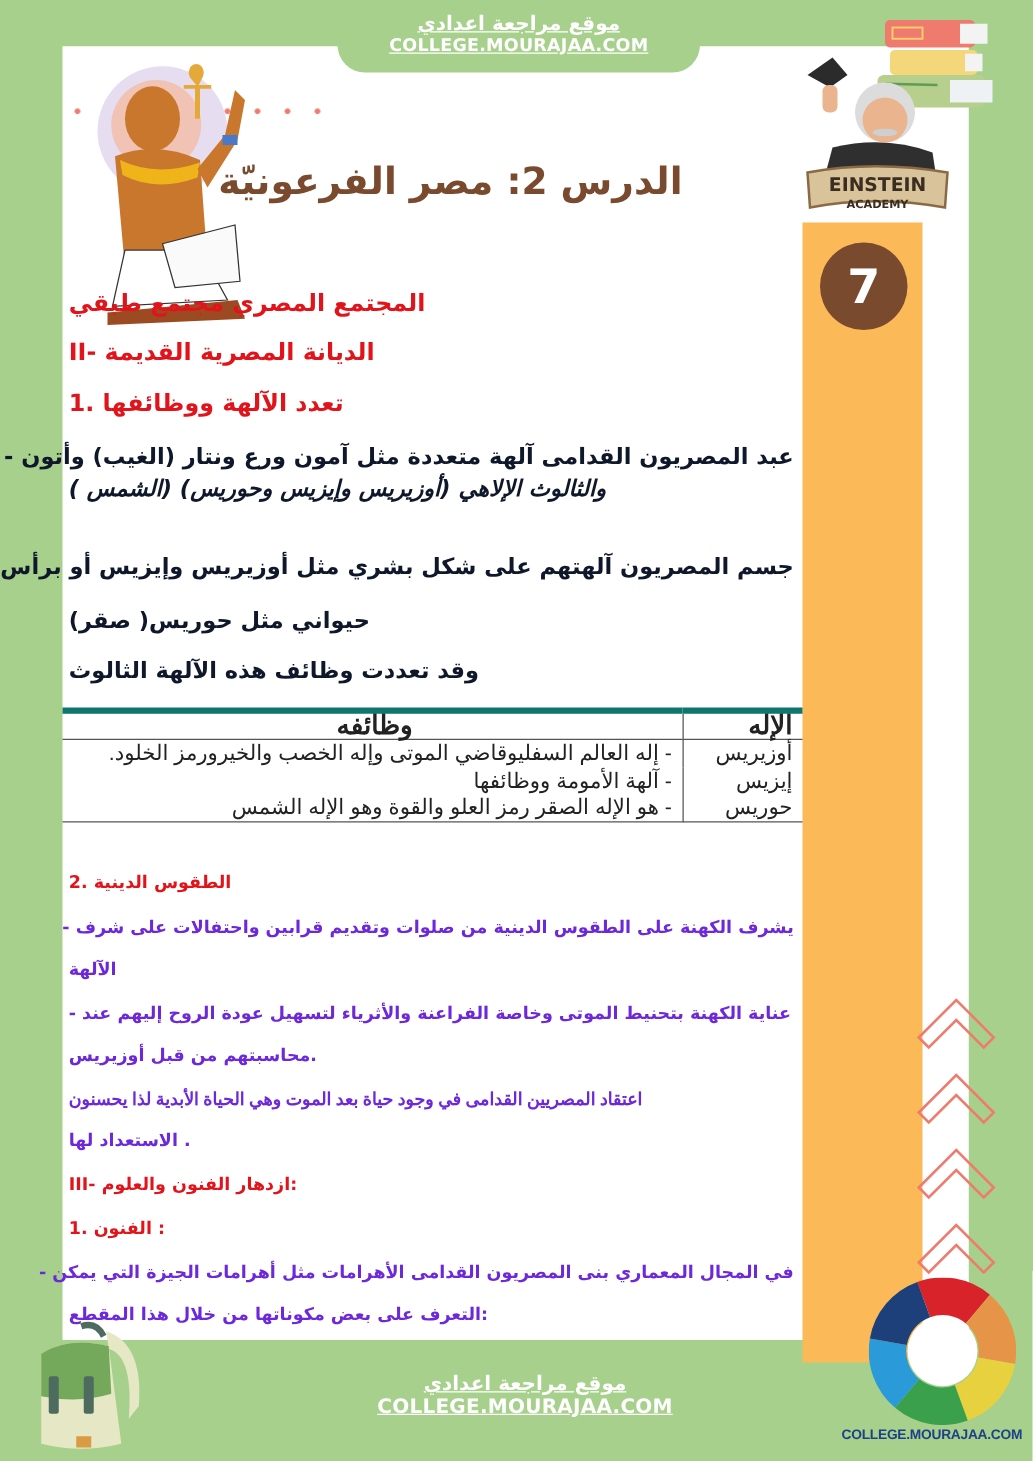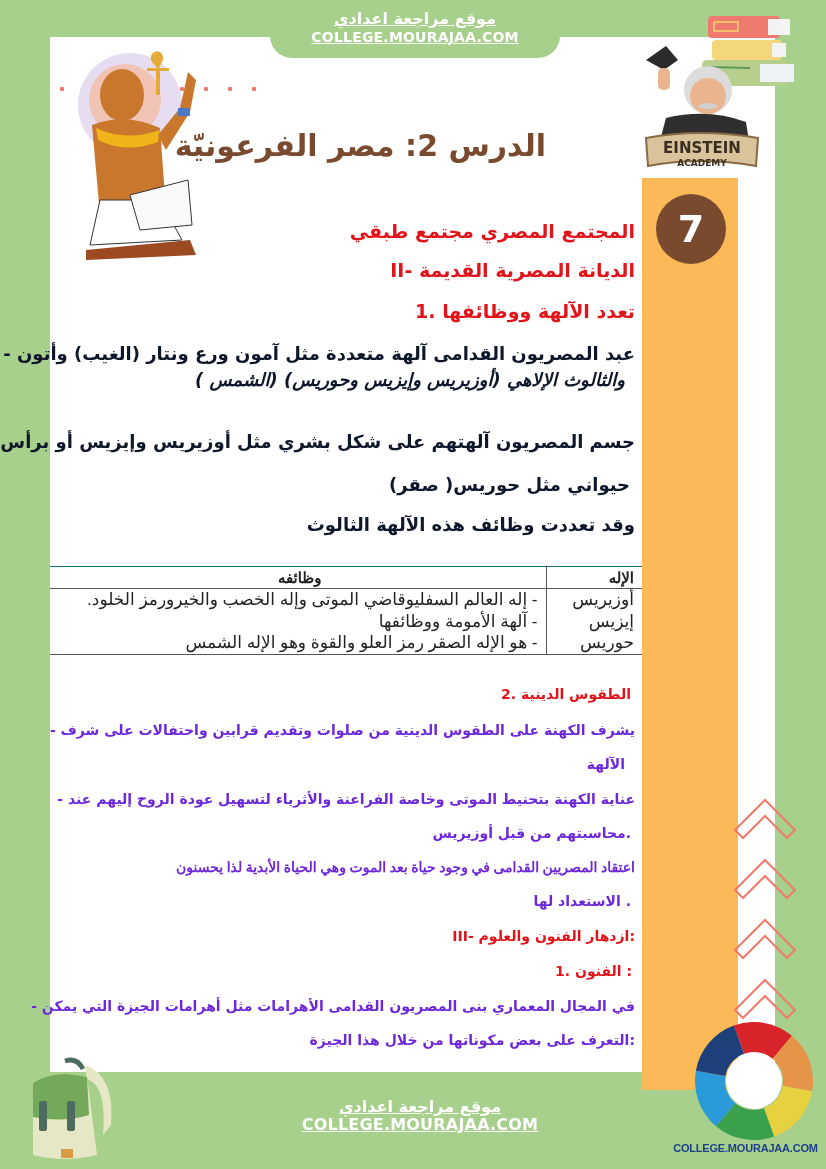--- a/index.html
+++ b/index.html
@@ -51,37 +51,37 @@
     .books { position: absolute; left: 700px; top: 12px; width: 100px; height: 82px; }
     .pharaoh { position: absolute; left: 70px; top: 50px; width: 140px; height: 215px; }
     .lesson-title {
       position: absolute; right: 280px; top: 128px;
       direction: rtl; color: #7a4a2f; font-size: 30px; font-weight: bold;
       white-space: nowrap;
       text-align: center;
     }
     .content {
       position: absolute; left: 55px; width: 580px;
-      direction: rtl; text-align: right; white-space: nowrap;
+      direction: rtl; text-align: left; white-space: nowrap; margin-top: 12px;
     }
     .red { color: #e2141b; }
     .h-red { font-size: 19px; font-weight: bold; }
     .body-lg { font-size: 18px; font-weight: bold; color: #0f172a; }
     .body-md { font-size: 14px; font-weight: bold; color: #6d28d9; }
     .h-sm { font-size: 14px; font-weight: bold; }
     table.gods {
       position: absolute; left: 50px; top: 566px; width: 592px;
       border-collapse: collapse; direction: rtl;
       font-family: "Liberation Sans", sans-serif; font-size: 17px; color: #222;
     }
     table.gods th, table.gods td {
       border-left: 1px solid #555; padding: 0 8px; text-align: right; height: 22px;
       line-height: 20px; white-space: nowrap;
     }
-    table.gods th { border-top: 1px solid #0f766e; border-bottom: 1px solid #555; font-weight: bold; font-size: 15px; padding-left: 12px; }
+    table.gods th { border-top: 5px solid #0f766e; border-bottom: 1px solid #555; font-weight: bold; font-size: 21px; padding-left: 12px; }
     table.gods th.h-god { text-align: right; width: 96px; }
     table.gods th.h-func { text-align: center; }
     table.gods tr.last td { border-bottom: 1px solid #555; }
     table.gods td.god { width: 96px; }
     table.gods td:last-child, table.gods th:last-child { border-left: none; }
     .chevrons { position: absolute; left: 733px; top: 790px; width: 64px; height: 230px; }
     .wheel { position: absolute; left: 695px; top: 1022px; width: 118px; height: 118px; }
     .wheel-url {
       position: absolute; left: 665px; top: 1142px; width: 161px; text-align: center;
       color: #1e3f8a; font-weight: bold; font-size: 11px; font-family: "Liberation Sans", sans-serif;
@@ -178,21 +178,21 @@
 <div class="content body-md" style="top:722px;">يشرف الكهنة على الطقوس الدينية من صلوات وتقديم قرابين واحتفالات على شرف -</div>
 <div class="content body-md" style="top:756px; width:570px;">الآلهة</div>
 <div class="content body-md" style="top:791px;">عناية الكهنة بتحنيط الموتى وخاصة الفراعنة والأثرياء لتسهيل عودة الروح إليهم عند -</div>
 <div class="content body-md" style="top:825px; width:576px;">.محاسبتهم من قبل أوزيريس</div>
 <div class="content body-md" style="top:859px;font-family:Liberation Serif, serif;">اعتقاد المصريين القدامى في وجود حياة بعد الموت وهي الحياة الأبدية لذا يحسنون</div>
 <div class="content body-md" style="top:893px; width:576px;">. الاستعداد لها</div>
 
 <div class="content red h-sm" style="top:928px;">:ازدهار الفنون والعلوم -III</div>
 <div class="content red h-sm" style="top:963px; width:577px;">: الفنون .1</div>
 <div class="content body-md" style="top:998px;">في المجال المعماري بنى المصريون القدامى الأهرامات مثل أهرامات الجيزة التي يمكن -</div>
-<div class="content body-md" style="top:1032px;">:التعرف على بعض مكوناتها من خلال هذا الجيزة</div>
+<div class="content body-md" style="top:1032px;">:التعرف على بعض مكوناتها من خلال هذا المقطع</div>
 
 <svg class="chevrons" viewBox="0 0 64 230">
   <g fill="none" stroke="#ee7b6e" stroke-width="2">
     <path d="M2 40 L32 10 L62 40 L54 48 L32 26 L10 48 Z"></path>
     <path d="M2 100 L32 70 L62 100 L54 108 L32 86 L10 108 Z"></path>
     <path d="M2 160 L32 130 L62 160 L54 168 L32 146 L10 168 Z"></path>
     <path d="M2 220 L32 190 L62 220 L54 228 L32 206 L10 228 Z"></path>
   </g>
 </svg>
 

